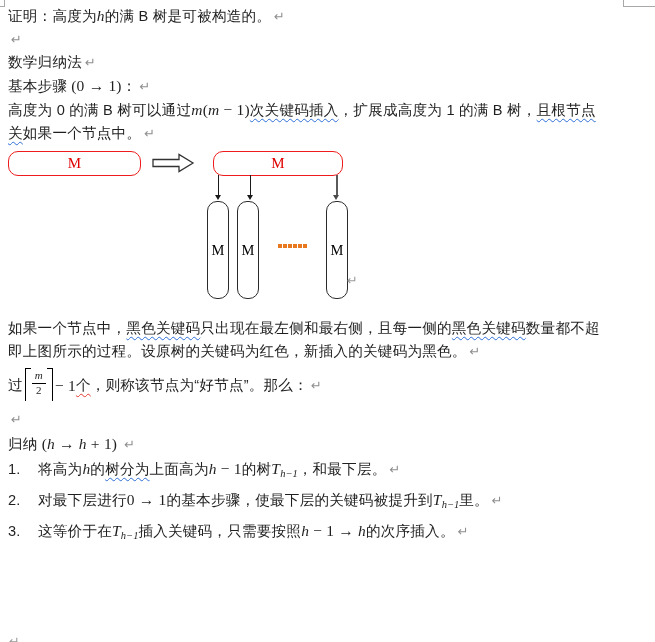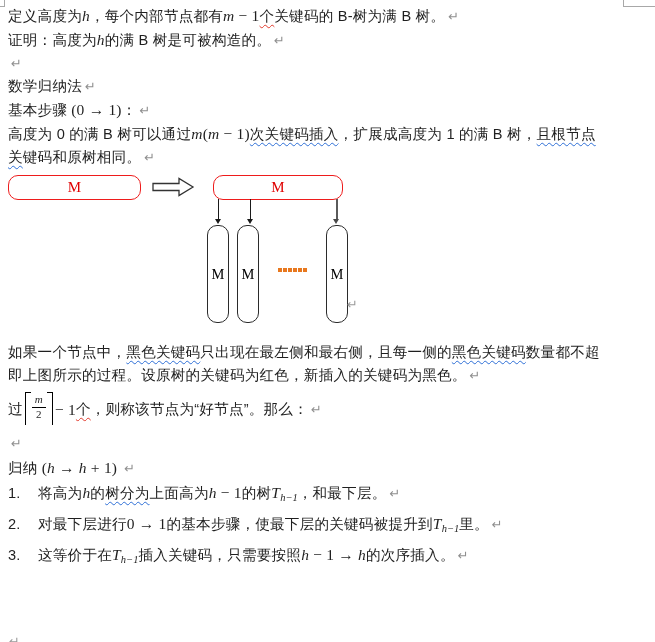--- a/index.html
+++ b/index.html
@@ -48,27 +48,26 @@
 <body>
 
 <div class="crop" style="left:4px;top:0;width:1px;height:7px;"></div>
 <div class="crop" style="left:0;top:6px;width:5px;height:1px;"></div>
 <div class="crop" style="left:623px;top:0;width:1px;height:7px;"></div>
 <div class="crop" style="left:623px;top:6px;width:32px;height:1px;"></div>
 
 <div class="content">
 
   <div id="before-paras">
-      <div class="para"><span class="t-cn">定义高度为</span><span class="t-mi">h</span><span class="t-cn">，每个内部节点都有</span><span class="t-mi">m</span><span class="t-mu"> − 1</span><span class="t-wr">个</span><span class="t-cn">关键码的 B-树为满 B 树。</span><span class="t-pil">↵</span></div>
       <div class="para"><span class="t-cn">证明：高度为</span><span class="t-mi">h</span><span class="t-cn">的满 B 树是可被构造的。</span><span class="t-pil">↵</span></div>
       <div class="para"><span class="t-pil">↵</span></div>
       <div class="para"><span class="t-cn">数学归纳法</span><span class="t-pil">↵</span></div>
       <div class="para"><span class="t-cn">基本步骤</span><span class="t-mb"> (0 → 1)</span><span class="t-cn">：</span><span class="t-pil">↵</span></div>
       <div class="para"><span class="t-cn">高度为 0 的满 B 树可以通过</span><span class="t-mi">m</span><span class="t-mu">(</span><span class="t-mi">m</span><span class="t-mu"> − 1)</span><span class="t-wb">次关键码插入</span><span class="t-cn">，扩展成高度为 1 的满 B 树，</span><span class="t-wb">且根节点</span></div>
-      <div class="para"><span class="t-wb">关</span><span class="t-cn">键码和原树相同。</span><span class="t-pil">↵</span></div>
+      <div class="para"><span class="t-wb">关</span><span class="t-cn">如果一个节点中。</span><span class="t-pil">↵</span></div>
     </div>
 
   <div class="diagram">
     <div class="rbox" style="left:0px;top:6px;width:131px;">
       <span class="rlabel">M</span>
     </div>
 
     <svg style="position:absolute;left:144px;top:8px;" width="44" height="20" viewBox="0 0 44 20">
       <polygon points="1,6.5 27,6.5 27,1.5 41,10 27,18.5 27,13.5 1,13.5" fill="#ffffff" stroke="#333333" stroke-width="1.3"></polygon>
     </svg>

